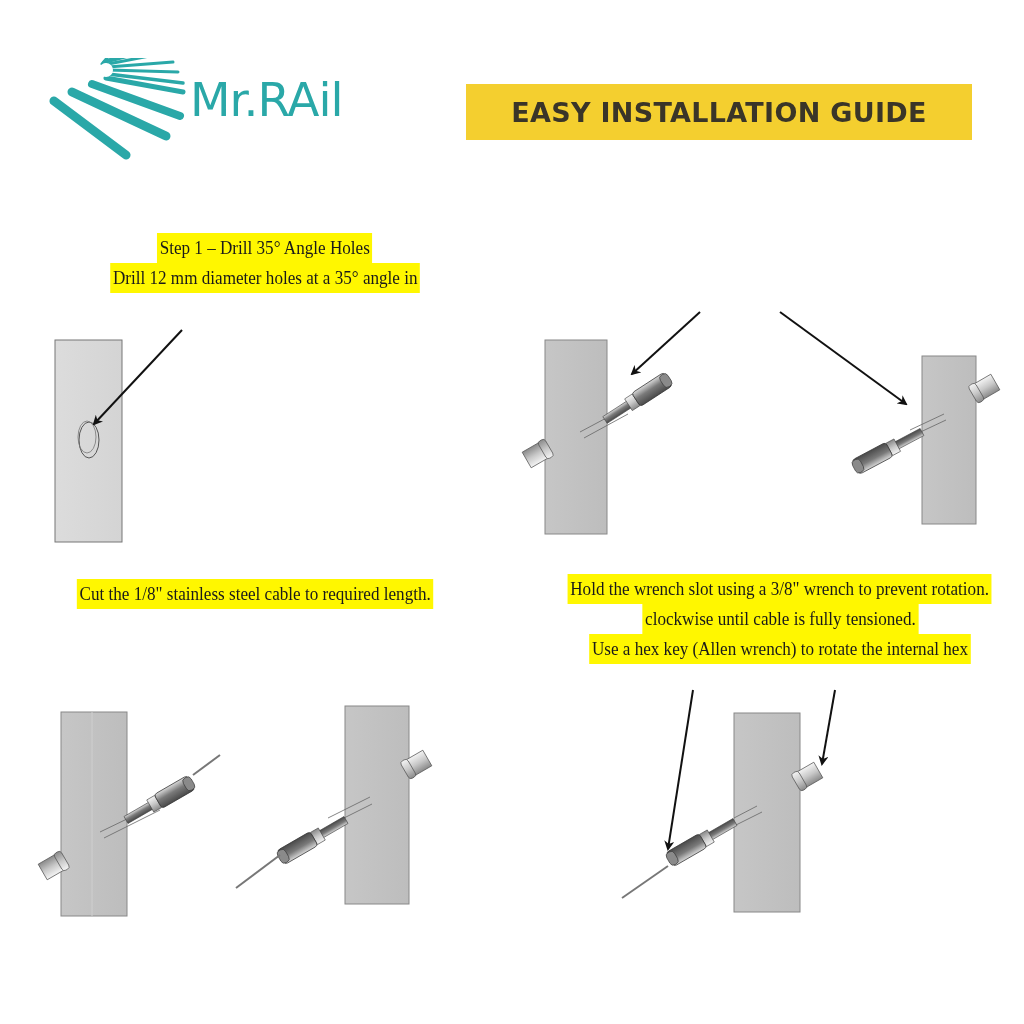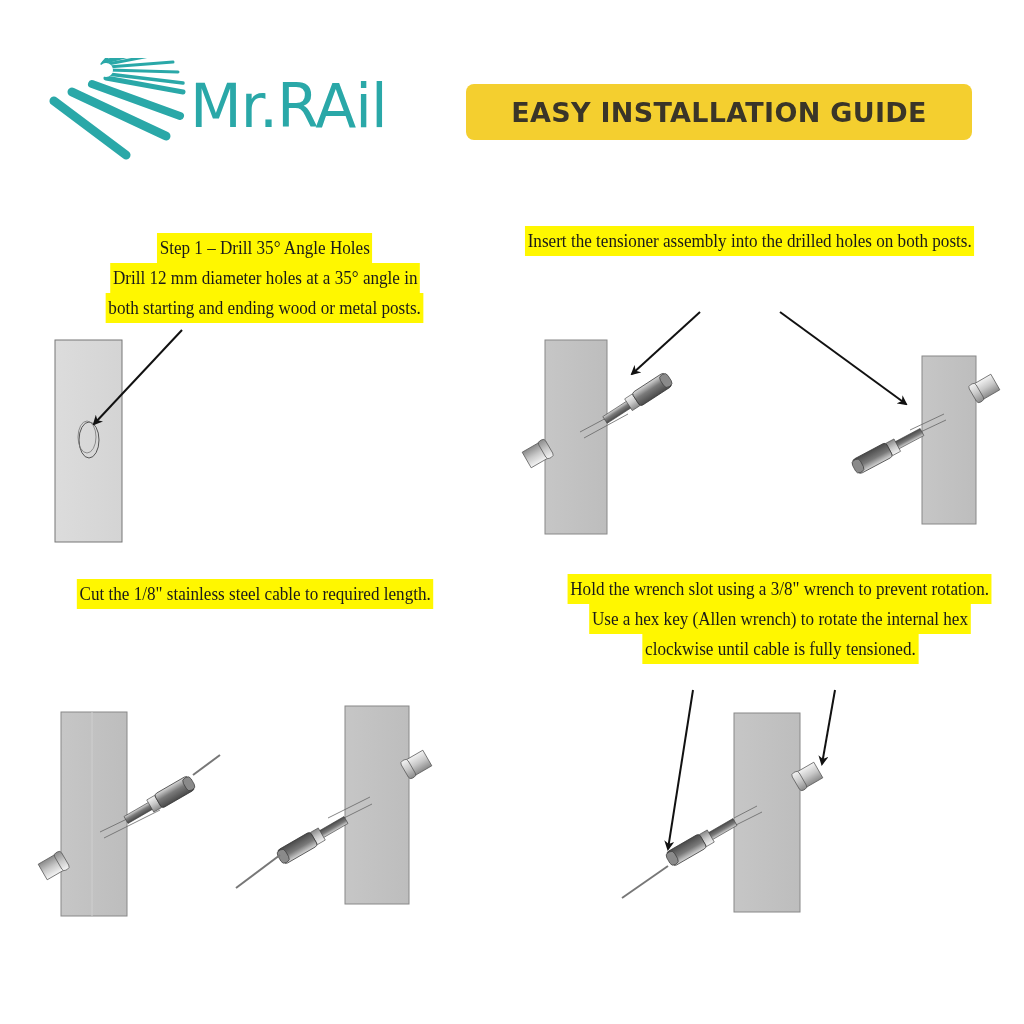--- a/index.html
+++ b/index.html
@@ -5,25 +5,25 @@
   html, body { margin: 0; padding: 0; }
   body {
     width: 1024px; height: 1024px; background: #ffffff; position: relative; overflow: hidden;
     font-family: "Liberation Serif", serif;
   }
   .abs { position: absolute; }
   
   #logo-mark { left: 48px; top: 58px; width: 170px; height: 110px; }
   #logo-text {
     left: 190px; top: 76px; font-family: "DejaVu Sans", sans-serif;
-    font-size: 60px; color: #2aa8a8; letter-spacing: -1px; line-height: 1; font-weight: normal;
+    font-size: 47px; color: #2aa8a8; letter-spacing: -1px; line-height: 1; font-weight: normal;
   }
   
   #banner {
-    left: 466px; top: 84px; width: 506px; height: 56px; background: #f4cf2f; border-radius: 8px;
+    left: 466px; top: 84px; width: 506px; height: 56px; background: #f4cf2f; border-radius: 0;
     display: flex; align-items: center; justify-content: center;
   }
   #banner span {
     font-family: "DejaVu Sans", sans-serif; font-weight: bold; font-size: 27px; color: #3a3528; letter-spacing: 0.3px;
   }
   
   .caption { text-align: center; }
   .caption .line { display: block; line-height: 28px; }
   .caption .line span {
     background: #fff700; color: #1a1a1a; font-size: 19px; padding: 1px 3px;
@@ -168,28 +168,26 @@
       </g>
 
     <line x1="693" y1="690" x2="668" y2="849" stroke="#111" stroke-width="2" marker-end="url(#arrow)"></line>
     <line x1="835" y1="690" x2="822" y2="764" stroke="#111" stroke-width="2" marker-end="url(#arrow)"></line>
   </g>
 </svg>
 
 <div id="step1" class="abs caption">
   <span class="line"><span>Step 1 – Drill 35° Angle Holes</span></span>
   <span class="line"><span>Drill 12 mm diameter holes at a 35° angle in</span></span>
-  <span class="line"><span>both starting and ending wood or metal posts.</span></span>
 </div>
 
 <div id="step2" class="abs caption">
-  <span class="line"><span>Insert the tensioner assembly into the drilled holes on both posts.</span></span>
 </div>
 
 <div id="step3" class="abs caption">
   <span class="line"><span>Cut the 1/8" stainless steel cable to required length.</span></span>
 </div>
 
 <div id="step4" class="abs caption">
   <span class="line"><span>Hold the wrench slot using a 3/8" wrench to prevent rotation.</span></span>
+  <span class="line"><span>clockwise until cable is fully tensioned.</span></span>
   <span class="line"><span>Use a hex key (Allen wrench) to rotate the internal hex</span></span>
-  <span class="line"><span>clockwise until cable is fully tensioned.</span></span>
 </div>
 
 </body></html>

